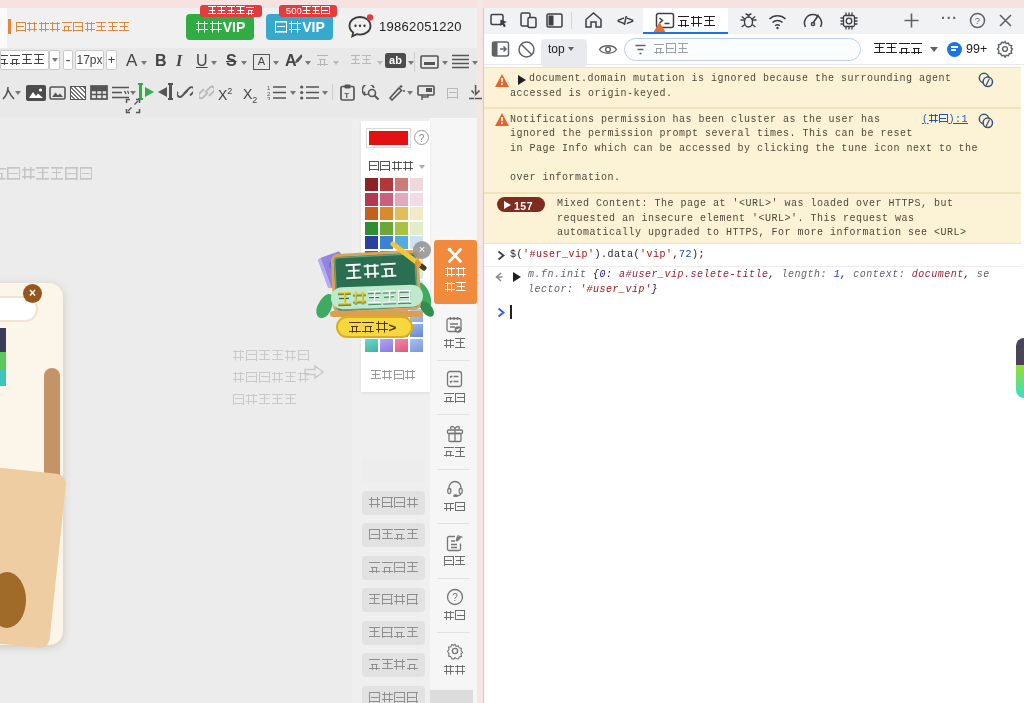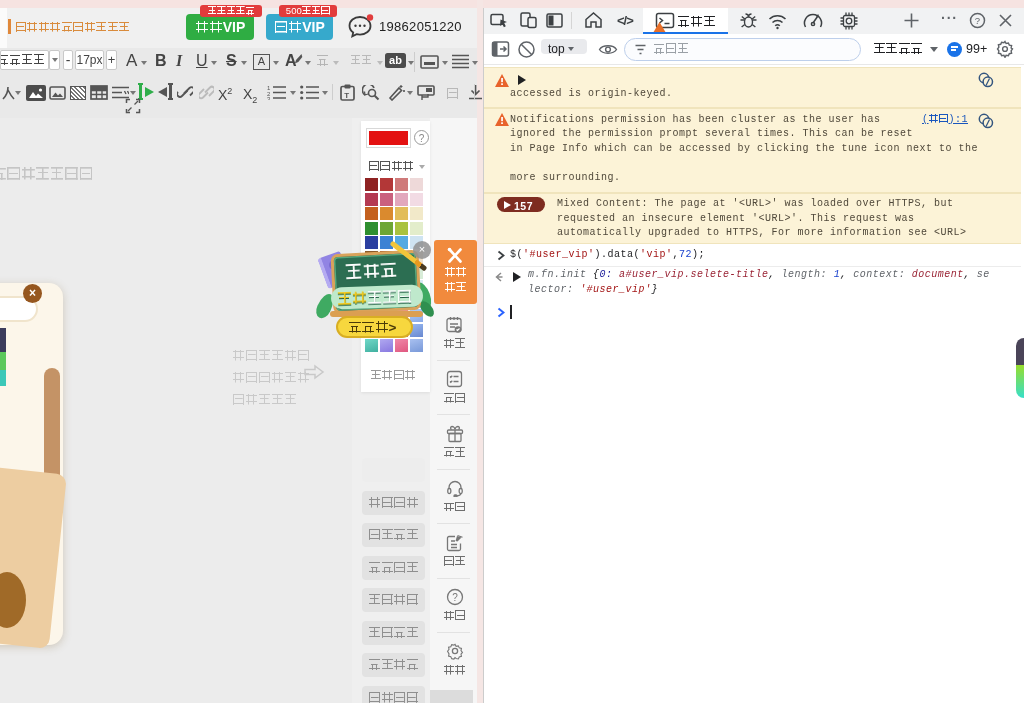--- a/index.html
+++ b/index.html
@@ -431,21 +431,21 @@
 <div class="a" style="left:1px;top:34px;width:540px;height:31px;background:#fff;border-bottom:1px solid #e8e8e8"></div>
 <svg class="a" style="left:8px;top:40px" width="19" height="18" viewBox="0 0 19 18" fill="none" stroke="#5f6368" stroke-width="1.5">
         <rect x="1.5" y="2" width="16" height="14" rx="2"></rect>
         <rect x="1.5" y="2" width="5" height="14" fill="#5f6368" stroke="none"></rect>
         <path d="M9 9h6M12.5 6.5L15 9l-2.5 2.5"></path>
       </svg>
 <svg class="a" style="left:34px;top:40px" width="19" height="19" viewBox="0 0 19 19" fill="none" stroke="#5f6368" stroke-width="1.5">
         <circle cx="9.5" cy="9.5" r="7.5"></circle>
         <path d="M4.2 4.2l10.6 10.6"></path>
       </svg>
-<div class="a" style="left:58px;top:39px;width:46px;height:15px;background:#e9eaed;border-radius:4px;font-size:12px;color:#202124;line-height:21px;padding-left:7px">top <span class="tri" style="border-top-color:#5f6368;vertical-align:2px;border-left-width:3px;border-right-width:3px;border-top-width:4px"></span></div>
+<div class="a" style="left:58px;top:39px;width:46px;height:28px;background:#e9eaed;border-radius:4px;font-size:12px;color:#202124;line-height:21px;padding-left:7px">top <span class="tri" style="border-top-color:#5f6368;vertical-align:2px;border-left-width:3px;border-right-width:3px;border-top-width:4px"></span></div>
 <svg class="a" style="left:115px;top:42px" width="20" height="15" viewBox="0 0 20 15" fill="none" stroke="#5f6368" stroke-width="1.4">
         <path d="M1.5 7.5C4.5 2.5 15.5 2.5 18.5 7.5C15.5 12.5 4.5 12.5 1.5 7.5z"></path>
         <circle cx="10" cy="7.5" r="2.4"></circle>
       </svg>
 <div class="a" style="left:141px;top:37.5px;width:237px;height:23px;border:1px solid #bdcfeb;border-radius:12px;background:#fbfcfe"></div>
 <svg class="a" style="left:151px;top:44px" width="13" height="11" viewBox="0 0 13 11" stroke="#5f6368" stroke-width="1.4">
         <path d="M1.5 1.5h10M3.5 5.5h6M5.5 9.5h2"></path>
       </svg>
 <div class="a zh" style="left:170px;top:42px;font-size:12px;color:#9aa0a6"><i class="c p3"></i><i class="c p1"></i><i class="c p0"></i></div>
 <div class="a zh" style="left:390px;top:42px;font-size:12.5px;color:#202124"><i class="c p0"></i><i class="c p0"></i><i class="c p3"></i><i class="c p3"></i></div>
@@ -461,38 +461,39 @@
 
 <div class="a warn mono" style="left:1px;top:67px;width:537px;height:41px;border-bottom:1px solid #f0e4bc">
 <svg class="a" style="left:11px;top:6px" width="14" height="13" viewBox="0 0 14 13">
           <path d="M7 0l7 13H0z" fill="#e8632c"></path>
           <rect x="6.2" y="4" width="1.7" height="4.2" fill="#fff"></rect>
           <rect x="6.2" y="9.3" width="1.7" height="1.7" fill="#fff"></rect>
         </svg>
 <svg class="a" style="left:34px;top:7px" width="8" height="10" viewBox="0 0 8 10">
           <path d="M0 0l8 5-8 5z" fill="#202124"></path>
         </svg>
+<div class="a" style="left:45px;top:4px">document.domain mutation is ignored because the surrounding agent</div>
 <div class="a" style="left:26px;top:18.6px">accessed is origin-keyed.</div>
 <svg class="a" style="left:494px;top:4px" width="16" height="16" viewBox="0 0 16 16" fill="none" stroke="#33557f" stroke-width="1.5">
           <circle cx="6" cy="6" r="4.7"></circle>
           <circle cx="9.8" cy="9.8" r="4.7" fill="#fcf3d7"></circle>
           <path d="M11.5 6.5l-3.5 7" stroke-width="1.3"></path>
         </svg>
 </div>
 
 <div class="a warn mono" style="left:1px;top:108px;width:537px;height:85px;border-bottom:1px solid #f0e4bc">
 <svg class="a" style="left:11px;top:4px" width="14" height="13" viewBox="0 0 14 13">
           <path d="M7 0l7 13H0z" fill="#e8632c"></path>
           <rect x="6.2" y="4" width="1.7" height="4.2" fill="#fff"></rect>
           <rect x="6.2" y="9.3" width="1.7" height="1.7" fill="#fff"></rect>
         </svg>
 <div class="a" style="left:26px;top:3.5px">Notifications permission has been cluster as the user has</div>
 <div class="a" style="left:26px;top:18.1px">ignored the permission prompt several times. This can be reset</div>
 <div class="a" style="left:26px;top:32.7px">in Page Info which can be accessed by clicking the tune icon next to the</div>
-<div class="a" style="left:26px;top:61.9px">more surrounding.</div>
+<div class="a" style="left:26px;top:61.9px">over information.</div>
 <div class="a lnk" style="left:438px;top:4px"><span style="font-family:'Liberation Mono',monospace">(</span><span class="zh"><i class="c p2"></i><i class="c p1"></i></span>):1</div>
 <svg class="a" style="left:494px;top:4px" width="16" height="16" viewBox="0 0 16 16" fill="none" stroke="#33557f" stroke-width="1.5">
           <circle cx="6" cy="6" r="4.7"></circle>
           <circle cx="9.8" cy="9.8" r="4.7" fill="#fcf3d7"></circle>
           <path d="M11.5 6.5l-3.5 7" stroke-width="1.3"></path>
         </svg>
 </div>
 
 <div class="a warn mono" style="left:1px;top:193px;width:537px;height:51px;border-bottom:1px solid #f0e4bc">
 <div class="a" style="left:13px;top:3px;width:48px;height:15px;background:#7e2c20;border-radius:8px"></div>

